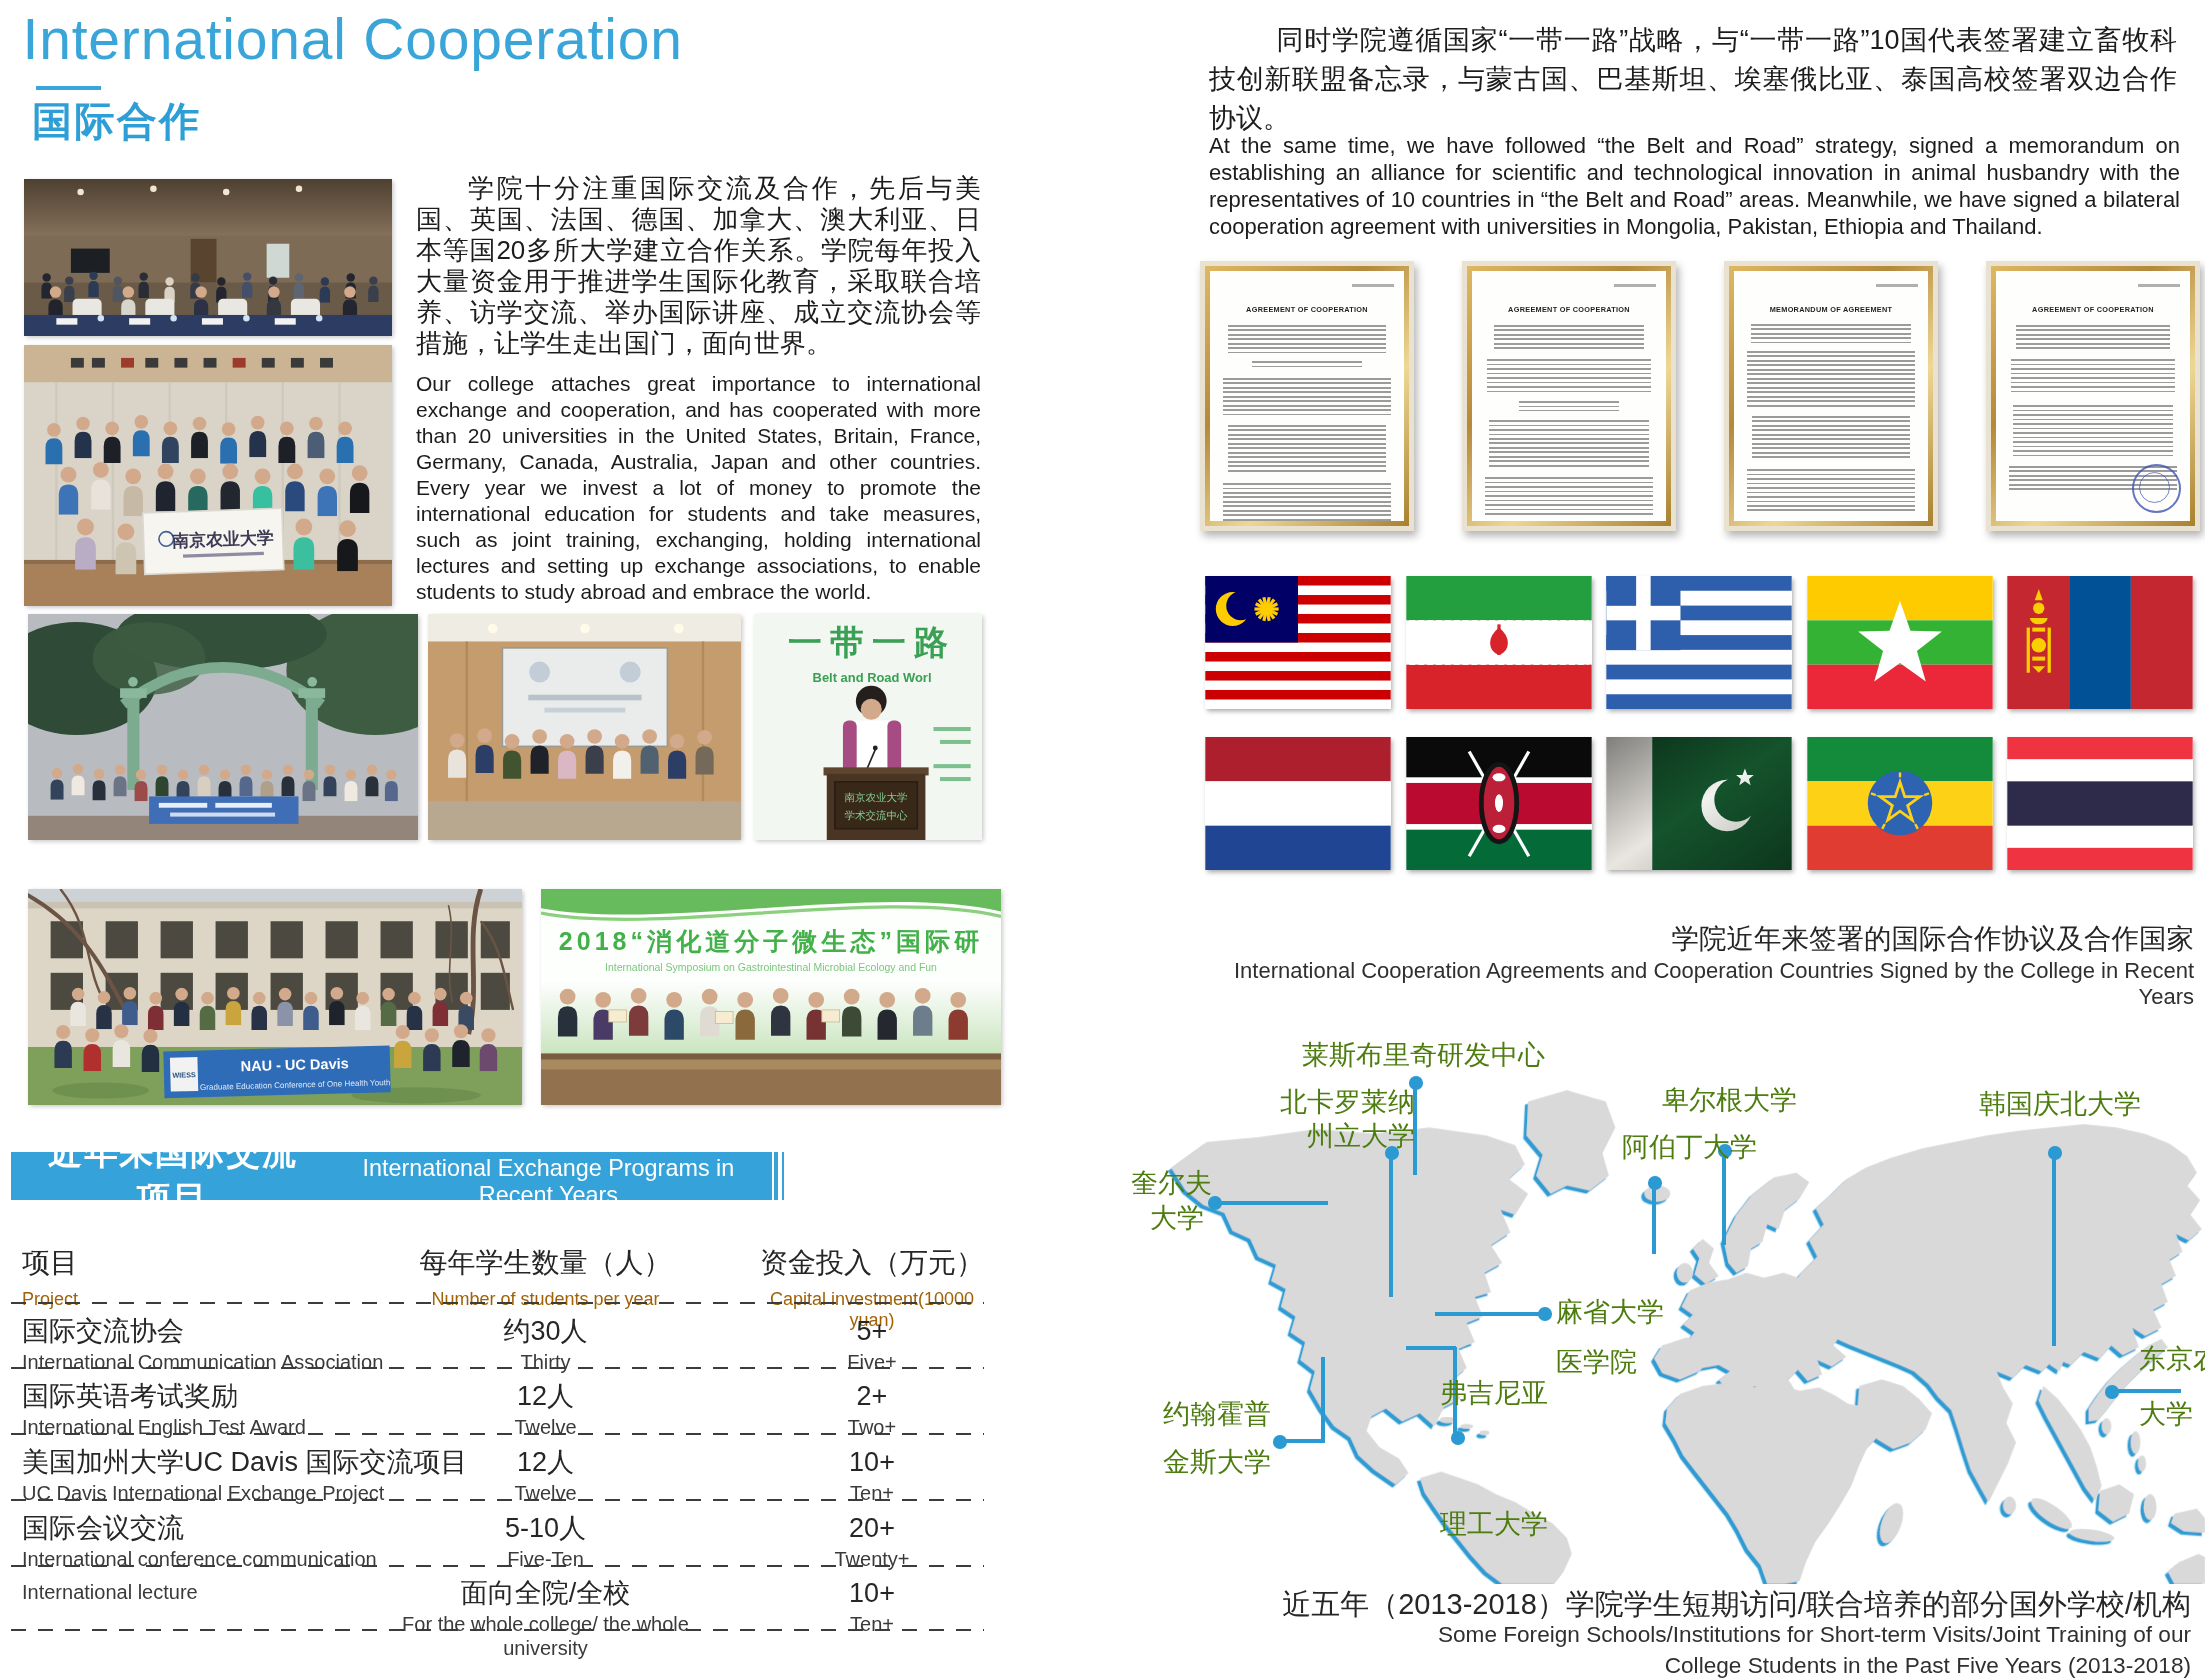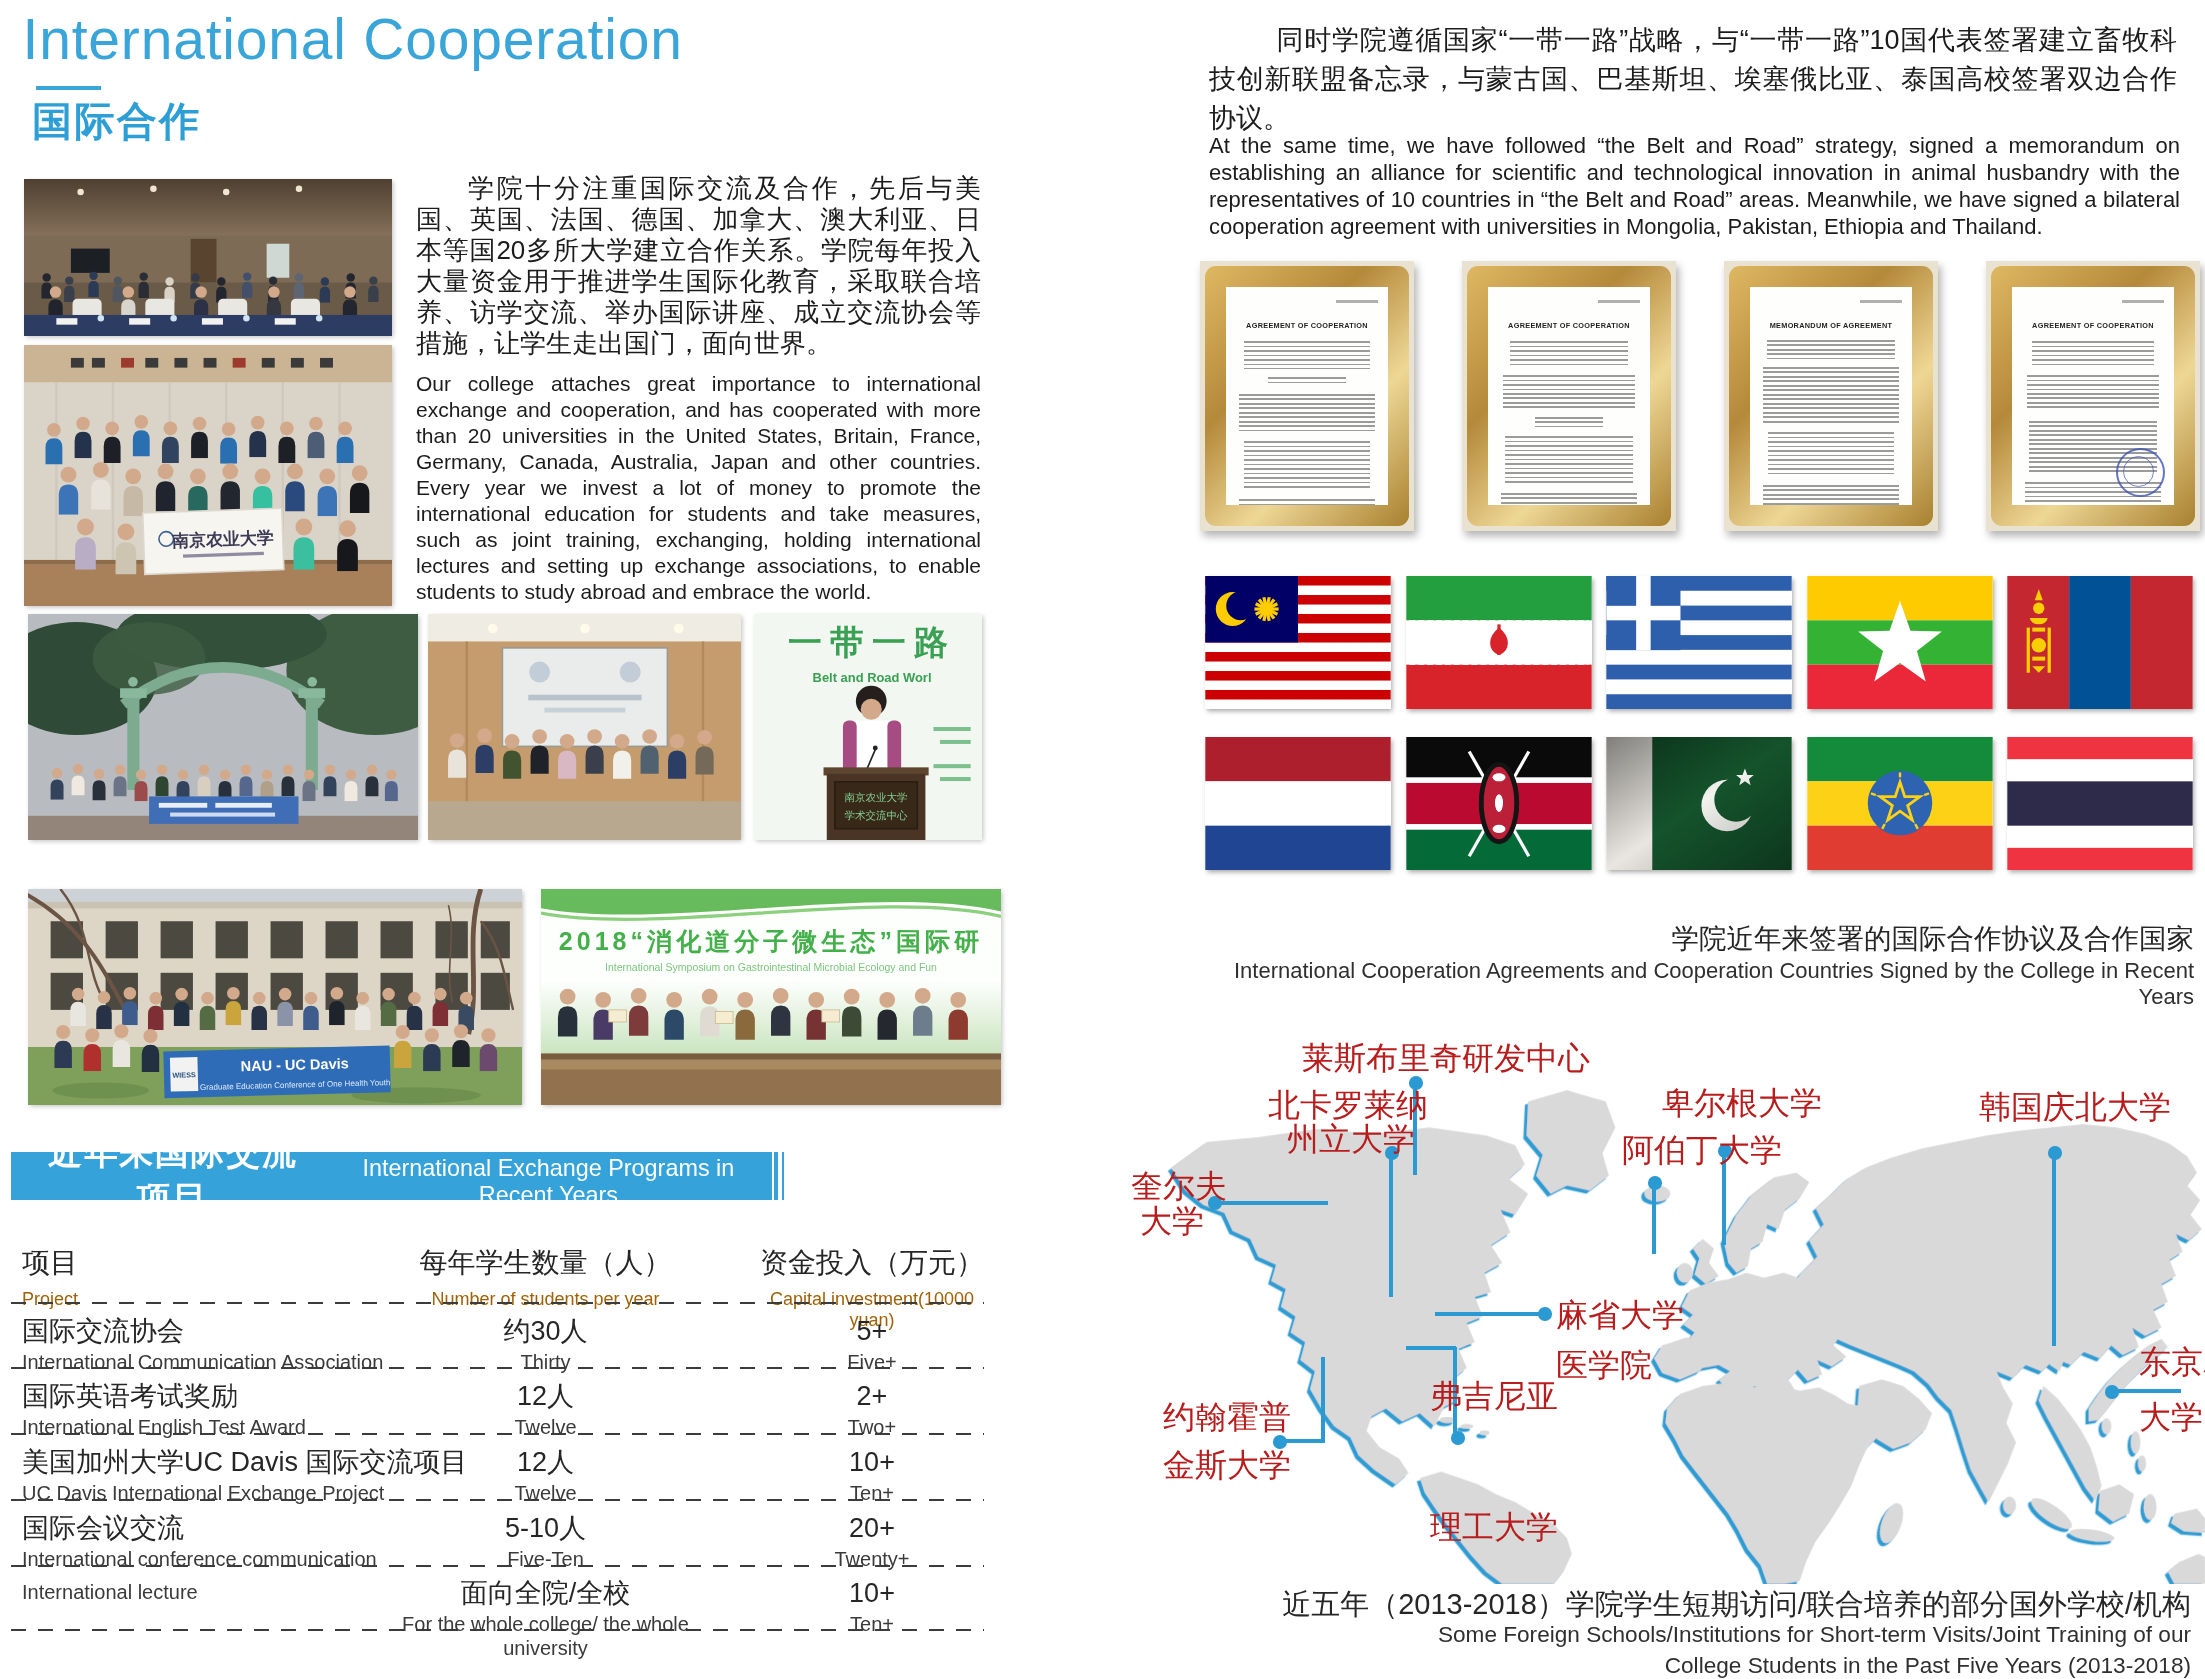--- a/index.html
+++ b/index.html
@@ -24,32 +24,32 @@
   .cell-zh{font-size:27px;color:#262626;line-height:32px;}
   .cell-en{font-size:20px;color:#3a3a3a;line-height:24px;margin-top:3.2px;}
   .c-left{text-align:left;}
   .c-mid{text-align:center;}
   .dash{left:10.5px;width:973px;height:2.4px;
         background:repeating-linear-gradient(90deg,#3c3c3c 0 15.3px,transparent 15.3px 27px);}
   
   .para-zh-r{left:1209px;top:21px;width:968px;font-size:27px;line-height:39px;text-indent:2.5em;}
   .para-en-r{left:1209px;top:132px;width:971px;font-size:22px;line-height:27px;}
   .cert{width:214px;height:270px;background:#e9e2d0;padding:4.8px;box-sizing:border-box;box-shadow:3.2px 4.8px 8px rgba(0,0,0,.3);}
-  .cert-gold{width:100%;height:100%;box-sizing:border-box;padding:21px;
-             background:linear-gradient(135deg,#dfb863,#b5893a 35%,#eed795 65%,#a8802f);border-radius:11px;}
+  .cert-gold{width:100%;height:100%;box-sizing:border-box;padding:5px;
+             background:linear-gradient(135deg,#dfb863,#b5893a 35%,#eed795 65%,#a8802f);}
   .cert-paper{width:100%;height:100%;box-sizing:border-box;background:#fefefc;position:relative;padding:13px 10.5px;overflow:hidden;}
   .cdate{width:42px;height:3.2px;background:#b0b0b0;margin-left:auto;}
   .ctitle{margin-top:18px;font-size:7.3px;font-weight:bold;text-align:center;color:#1f1f1f;letter-spacing:0.3px;line-height:9px;}
   .tl{background:repeating-linear-gradient(#9b9b9b 0 1.6px,transparent 1.6px 4.5px);}
   .stamp{position:absolute;right:9.7px;bottom:8px;width:45px;height:45px;border:2.4px solid rgba(62,82,180,.8);border-radius:50%;}
   .stamp .inner{position:absolute;left:5.7px;top:5.7px;width:29px;height:29px;border:1.2px solid rgba(62,82,180,.7);border-radius:50%;}
   .flag{width:186px;height:133px;box-shadow:2.4px 3.2px 4.8px rgba(0,0,0,.35);background:#fff;}
   .flag svg{display:block;width:100%;height:100%;}
   .cap-r{left:1212px;width:982px;text-align:right;color:#262626;}
-  .map-label{position:absolute;font-size:32px;color:#b91c1c;white-space:nowrap;}
+  .map-label{position:absolute;font-size:27px;color:#4d7c0f;white-space:nowrap;}
   .pin-dot{position:absolute;width:13.7px;height:13.7px;border-radius:50%;background:#2b99d2;}
   .pin-v{position:absolute;width:4px;background:#2b99d2;}
   .pin-h{position:absolute;height:4px;background:#2b99d2;}
   .l2:empty{display:none;}
 </style>
 </head>
 <body>
 
 <svg width="0" height="0" style="position:absolute" aria-hidden="true">
   <defs>

